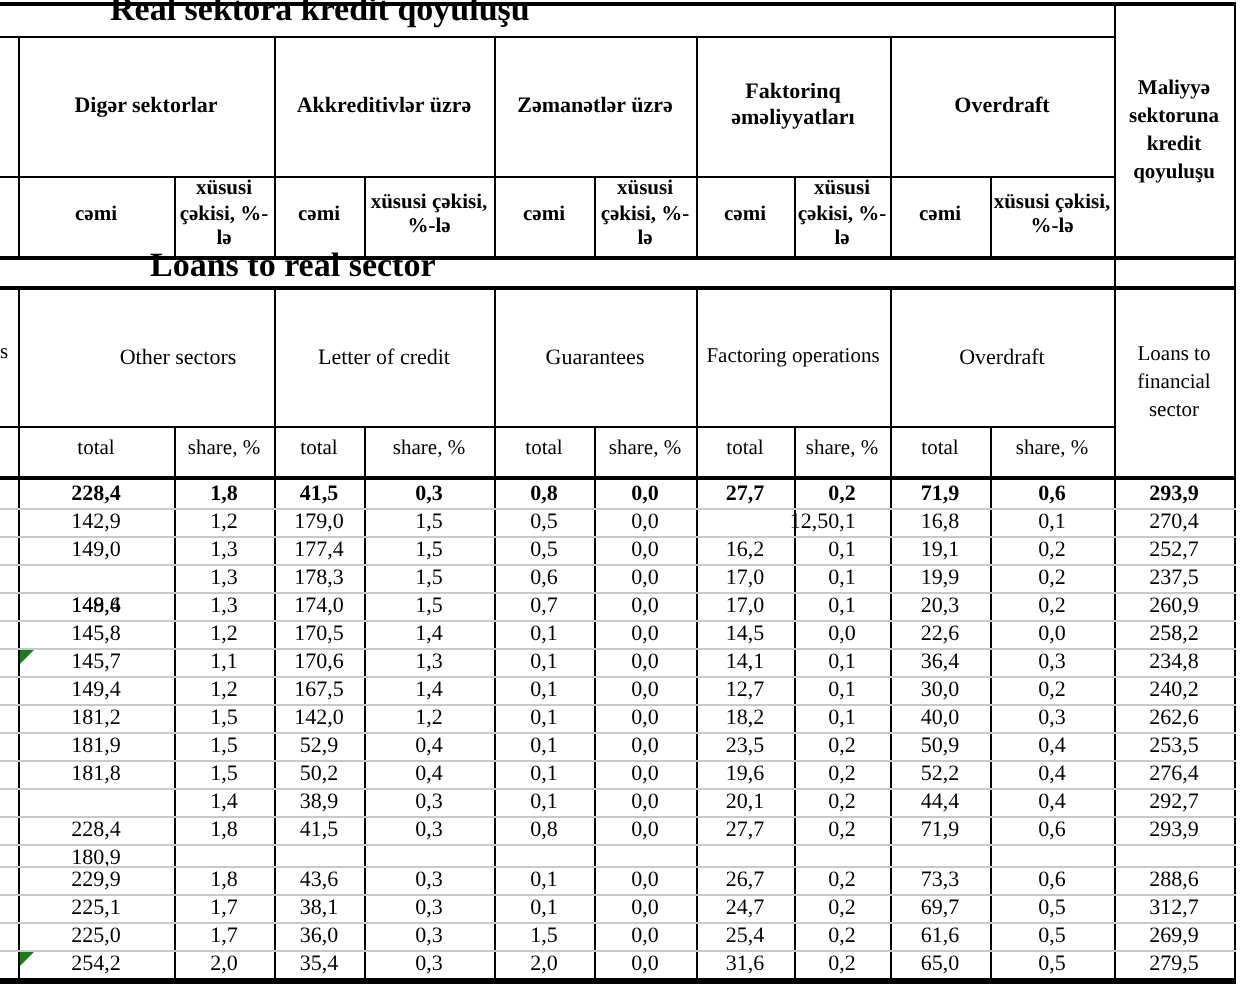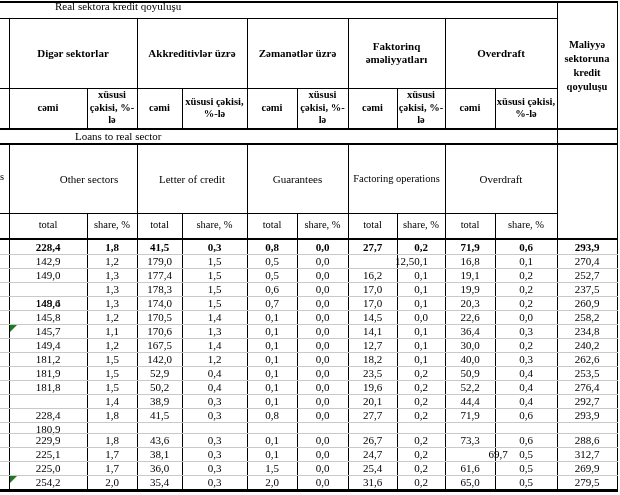--- a/index.html
+++ b/index.html
@@ -2,21 +2,21 @@
 <html><head>
 <meta charset="utf-8">
 <style>
   html,body{margin:0;padding:0;background:#fff;}
   #stage{position:relative;width:620px;height:495px;background:#ffffff;overflow:hidden;
          font-family:"Liberation Serif","DejaVu Serif",serif;color:#000;}
   .hc{position:absolute;display:flex;align-items:center;justify-content:center;
       text-align:center;box-sizing:border-box;font-size:11px;line-height:13px;}
   .sub{font-size:10.5px;line-height:12.5px;padding:0 1px;}
   .b{font-weight:bold;}
-  .titlerow{position:absolute;font-size:11px;font-weight:normal;display:flex;align-items:flex-start;}
+  .titlerow{position:absolute;font-size:17px;font-weight:bold;display:flex;align-items:flex-end;}
   .vline{position:absolute;width:1px;background:#000;}
   .hline{position:absolute;background:#000;}
   .gline{position:absolute;height:1px;background:#c9c9c9;}
   .dcell{position:absolute;text-align:center;font-size:11px;overflow:hidden;white-space:nowrap;}
   .tri{position:absolute;width:0;height:0;border-top:7px solid #1f7a1f;border-right:7px solid transparent;}
   .frag{position:absolute;left:0;width:8px;overflow:hidden;font-size:10.5px;white-space:nowrap;}
 </style>
 </head>
 <body>
 
@@ -46,20 +46,21 @@
 
   <div class="titlerow" style="left:0;top:130px;width:557px;height:13px;padding-left:75px;">
       <span>Loans to real sector</span>
     </div>
 
   <div class="hc" style="left:9px;  top:145px;width:128px;height:68px;padding-left:32px;">Other sectors</div>
   <div class="hc" style="left:137px;top:145px;width:110px;height:68px;">Letter of credit</div>
   <div class="hc" style="left:247px;top:145px;width:101px;height:68px;">Guarantees</div>
   <div class="hc sub" style="left:348px;top:145px;width:97px;height:68px;">Factoring operations</div>
   <div class="hc" style="left:445px;top:145px;width:112px;height:68px;">Overdraft</div>
+  <div class="hc sub" style="left:557px;top:145px;width:60px;height:93px;line-height:14px;">Loans to financial sector</div>
 
   <div class="hc sub" style="left:9px;  top:213px;width:78px;height:25px;">total</div>
   <div class="hc sub" style="left:87px; top:213px;width:50px;height:25px;">share, %</div>
   <div class="hc sub" style="left:137px;top:213px;width:45px;height:25px;">total</div>
   <div class="hc sub" style="left:182px;top:213px;width:65px;height:25px;">share, %</div>
   <div class="hc sub" style="left:247px;top:213px;width:50px;height:25px;">total</div>
   <div class="hc sub" style="left:297px;top:213px;width:51px;height:25px;">share, %</div>
   <div class="hc sub" style="left:348px;top:213px;width:49px;height:25px;">total</div>
   <div class="hc sub" style="left:397px;top:213px;width:48px;height:25px;">share, %</div>
   <div class="hc sub" style="left:445px;top:213px;width:50px;height:25px;">total</div>
@@ -302,21 +303,21 @@
       <div class="gline" style="left: 0px; width: 618px; top: 447px; background: rgb(201, 201, 201);"></div>
       <div>
         <div class="dcell" style="left: 9px; width: 78px; top: 447px; height: 14px; line-height: 14px;">225,1</div>
         <div class="dcell" style="left: 87px; width: 50px; top: 447px; height: 14px; line-height: 14px;">1,7</div>
         <div class="dcell" style="left: 137px; width: 45px; top: 447px; height: 14px; line-height: 14px;">38,1</div>
         <div class="dcell" style="left: 182px; width: 65px; top: 447px; height: 14px; line-height: 14px;">0,3</div>
         <div class="dcell" style="left: 247px; width: 50px; top: 447px; height: 14px; line-height: 14px;">0,1</div>
         <div class="dcell" style="left: 297px; width: 51px; top: 447px; height: 14px; line-height: 14px;">0,0</div>
         <div class="dcell" style="left: 348px; width: 49px; top: 447px; height: 14px; line-height: 14px;">24,7</div>
         <div class="dcell" style="left: 397px; width: 48px; top: 447px; height: 14px; line-height: 14px;">0,2</div>
-        <div class="dcell" style="left: 445px; width: 50px; top: 447px; height: 14px; line-height: 14px; padding-left: 28px;">69,7</div>
+        <div class="dcell" style="left: 445px; width: 50px; top: 447px; height: 14px; line-height: 14px;">69,7</div>
         <div class="dcell" style="left: 495px; width: 62px; top: 447px; height: 14px; line-height: 14px;">0,5</div>
         <div class="dcell" style="left: 557px; width: 60px; top: 447px; height: 14px; line-height: 14px;">312,7</div>
       </div>
       <div class="gline" style="left: 0px; width: 618px; top: 461px; background: rgb(201, 201, 201);"></div>
       <div>
         <div class="dcell" style="left: 9px; width: 78px; top: 461px; height: 14px; line-height: 14px;">225,0</div>
         <div class="dcell" style="left: 87px; width: 50px; top: 461px; height: 14px; line-height: 14px;">1,7</div>
         <div class="dcell" style="left: 137px; width: 45px; top: 461px; height: 14px; line-height: 14px;">36,0</div>
         <div class="dcell" style="left: 182px; width: 65px; top: 461px; height: 14px; line-height: 14px;">0,3</div>
         <div class="dcell" style="left: 247px; width: 50px; top: 461px; height: 14px; line-height: 14px;">1,5</div>

